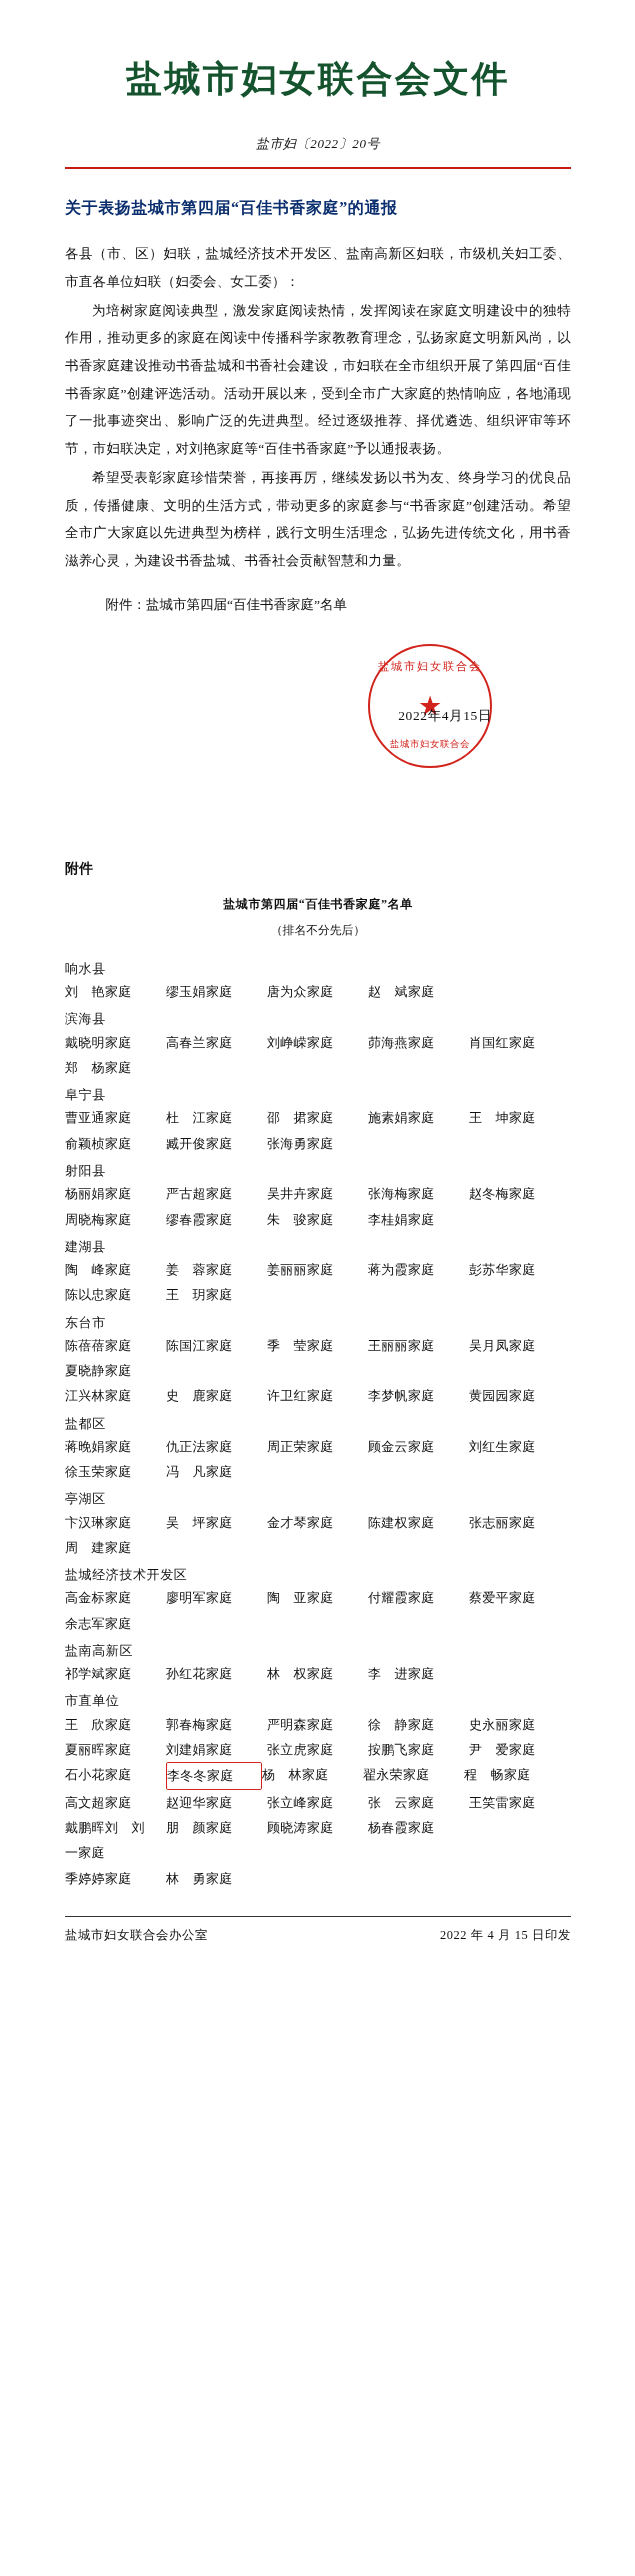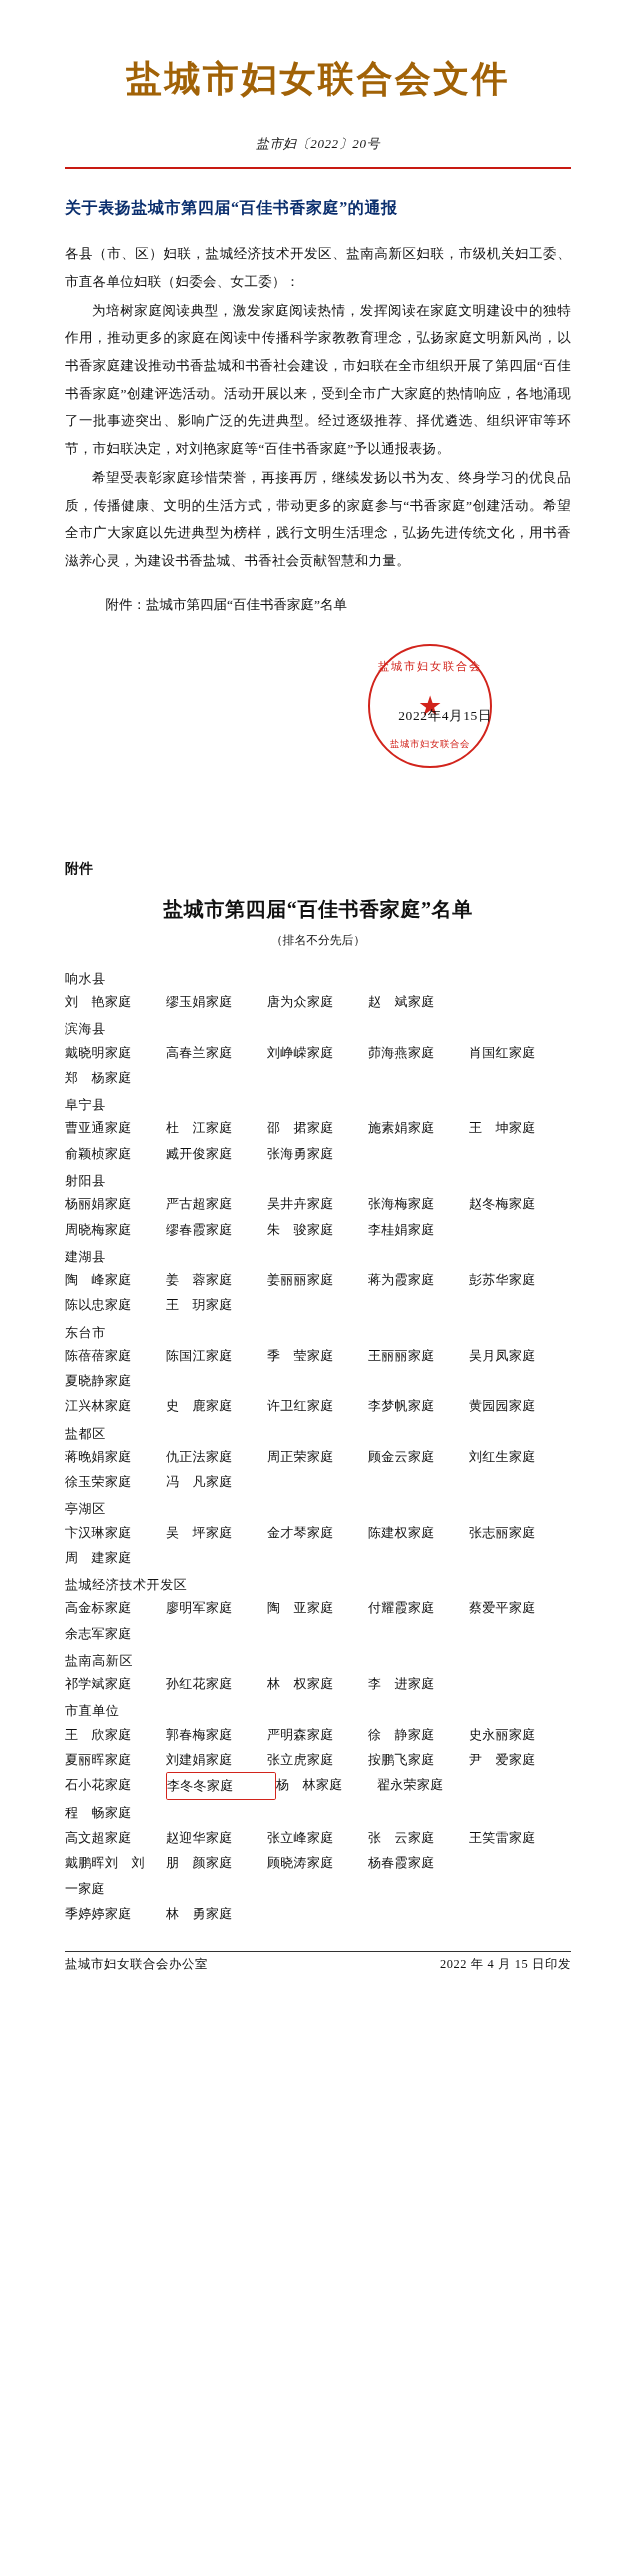--- a/index.html
+++ b/index.html
@@ -19,21 +19,21 @@
     background: #ffffff;
     box-sizing: border-box;
   }
 
   
   .doc1 {
     padding: 41px 65px 0 65px;
   }
   .masthead {
     text-align: center;
-    color: #a16207;
+    color: #14532d;
     font-family: "Liberation Serif", "DejaVu Serif", serif;
     font-weight: bold;
     font-size: 36px;
     letter-spacing: 2.4px;
     line-height: 1.15;
     padding: 17.7px 0 20px 0;
     white-space: nowrap;
   }
   .doc-number {
     text-align: center;
@@ -128,21 +128,21 @@
   .doc2 {
     padding: 0 65px 0 65px;
   }
   .attach-label {
     font-size: 14px;
     font-weight: bold;
     padding: 23.5px 0 15.3px 0;
   }
   .list-title {
     text-align: center;
-    font-size: 20px;
+    font-size: 12px;
     font-weight: bold;
     letter-spacing: 0.6px;
     padding: 3.5px 0 5.9px 0;
   }
   .list-subtitle {
     text-align: center;
     font-size: 11.8px;
     padding: 3.5px 0 15.3px 0;
   }
   .region {
@@ -158,29 +158,29 @@
     display: block;
   }
   .names-row .name {
     display: inline-block;
     width: 101px;
     vertical-align: top;
   }
   .names-row .name.boxed {
     border: 1.2px solid #d2241c;
     border-radius: 1.8px;
-    width: 110px;
+    width: 96px;
     box-sizing: border-box;
     padding: 0 0 0 0;
   }
 
   .footer {
     margin: 25px 65px 0 65px;
     border-top: 1.2px solid #333333;
-    padding-top: 4px;
+    padding-top: 10px;
     display: flex;
     justify-content: space-between;
     font-size: 12.4px;
   }
   .footer .left { letter-spacing: 0.6px; }
   .footer .right { letter-spacing: 0.6px; }
   .spacer-lg { height: 71px; }
 </style>
 </head>
 <body>

